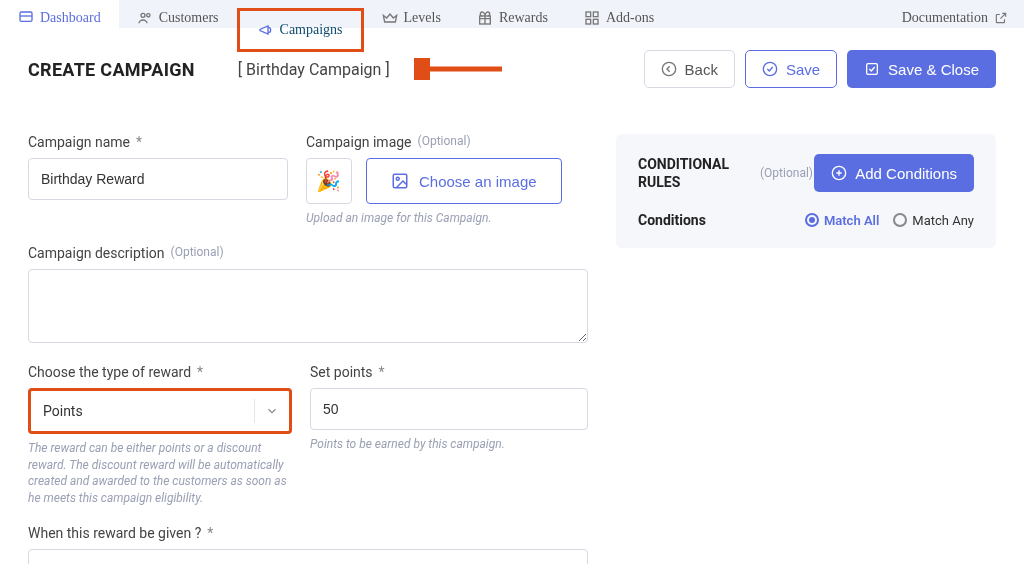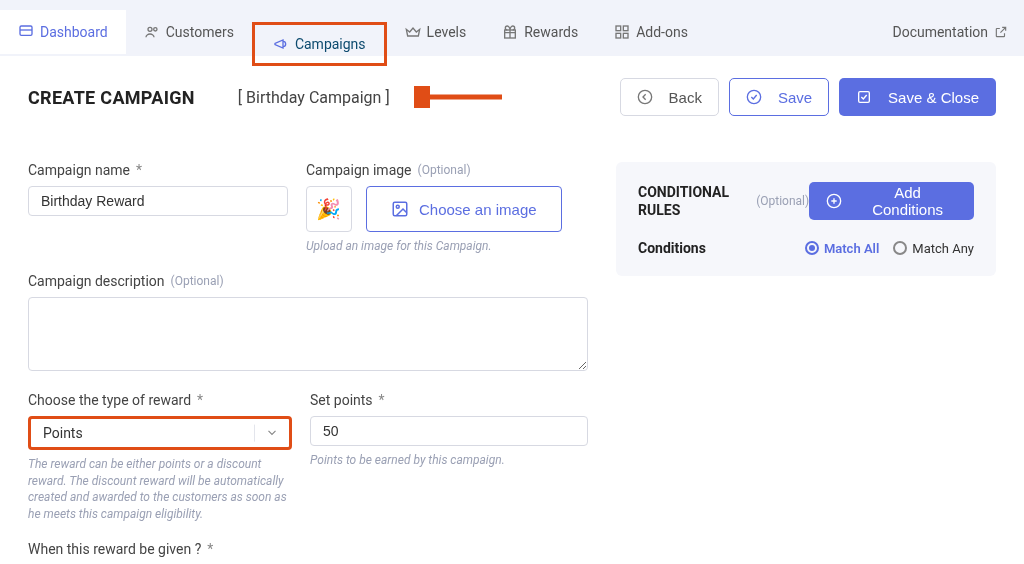--- a/index.html
+++ b/index.html
@@ -1,41 +1,41 @@
 <!DOCTYPE html>
 <html><head>
 <meta charset="utf-8">
 <style>
   * { box-sizing: border-box; margin: 0; padding: 0; }
   body { font-family: -apple-system, BlinkMacSystemFont, "Segoe UI", Roboto, Arial, sans-serif; font-size: 14px; color: #333; background: #fff; width: 1024px; }
-  .topnav { display: flex; align-items: center; background: #f1f3fa; height: 56px; padding: 8px 16px 0 0; }
+  .topnav { display: flex; align-items: center; background: #f1f3fa; height: 28px; padding: 8px 16px 0 0; font-family: Liberation Serif, serif; }
   .nav-item { display: flex; align-items: center; gap: 6px; padding: 0 18px; height: 44px; color: #555; cursor: pointer; font-size: 14px; }
   .nav-item.active { background: #fff; color: #5b6ee1; }
   .nav-item .ic { width: 16px; height: 16px; display: inline-flex; align-items: center; justify-content: center; }
   .nav-spacer { flex: 1; }
   .doc-link { display: flex; align-items: center; gap: 6px; color: #555; font-size: 14px; cursor: pointer; }
   .highlight-box { border: 3px solid #e04d16; }
   .page { padding: 22px 28px; display: flex; gap: 28px; align-items: flex-start; }
   .left { flex: 1; min-width: 0; }
   .right { width: 380px; background: #f6f7fb; border-radius: 6px; padding: 20px 22px; }
   .header-row { display: flex; align-items: center; margin-bottom: 24px; width: 100%; }
   .page-title { font-size: 18px; font-weight: 700; color: #222; letter-spacing: .3px; }
   .page-subtitle { font-size: 16px; color: #444; margin-left: 8px; font-weight: 400; padding-left: 35px; }
   .arrow { margin-left: 24px; display: flex; align-items: center; }
   .btn-group { margin-left: auto; display: flex; gap: 10px; }
-  .btn { display: inline-flex; align-items: center; gap: 16px; height: 38px; padding: 0 16px; border-radius: 5px; font-size: 15px; cursor: pointer; border: 1px solid transparent; }
+  .btn { display: inline-flex; align-items: center; gap: 8px; height: 38px; padding: 0 16px; border-radius: 5px; font-size: 15px; cursor: pointer; border: 1px solid transparent; }
   .btn-outline-gray { border-color: #d7d9e2; background: #fff; color: #555; }
   .btn-outline-primary { border-color: #5b6ee1; background: #fff; color: #5b6ee1; }
   .btn-primary { background: #5b6ee1; color: #fff; }
   .row { display: flex; gap: 18px; margin-bottom: 18px; align-items: flex-start; }
   .field { flex: 1; }
-  .label { font-size: 14px; color: #444; margin-bottom: 8px; display: flex; align-items: center; gap: 6px; }
+  .label { font-size: 14px; color: #444; margin-bottom: 8px; display: flex; align-items: flex-start; gap: 6px; }
   .req { color: #888; }
   .optional { color: #9aa0b4; font-size: 12px; }
-  .input, .select, .textarea { width: 100%; border: 1px solid #d7d9e2; border-radius: 4px; padding: 6px 12px; font-size: 14px; color: #333; background: #fff; }
+  .input, .select, .textarea { width: 100%; border: 1px solid #d7d9e2; border-radius: 4px; padding: 12px 12px; font-size: 14px; color: #333; background: #fff; }
   .textarea { height: 74px; resize: both; }
   .help { font-size: 12px; color: #9aa0b4; font-style: italic; margin-top: 6px; line-height: 1.4; }
   .select-wrap { position: relative; }
   .select-wrap .caret { position: absolute; right: 10px; top: 50%; transform: translateY(-50%); color: #888; pointer-events: none; border-left: 1px solid #e3e5ec; padding-left: 10px; height: 60%; display:flex; align-items:center;}
   .icon-box { width: 46px; height: 46px; border: 1px solid #d7d9e2; border-radius: 4px; display: flex; align-items: center; justify-content: center; font-size: 20px; }
   .choose-img-btn { border: 1px solid #5b6ee1; color: #5b6ee1; background: #fff; border-radius: 4px; height: 46px; padding: 0 24px; display: inline-flex; align-items: center; gap: 10px; font-size: 15px; cursor:pointer;}
   .cond-header { display: flex; align-items: center; justify-content: space-between; margin-bottom: 20px; }
   .cond-title { font-weight: 700; font-size: 14px; color: #222; line-height: 1.3; }
   .cond-row { display: flex; align-items: center; justify-content: space-between; }
   .cond-label { font-weight: 700; font-size: 14px; color: #222; }

